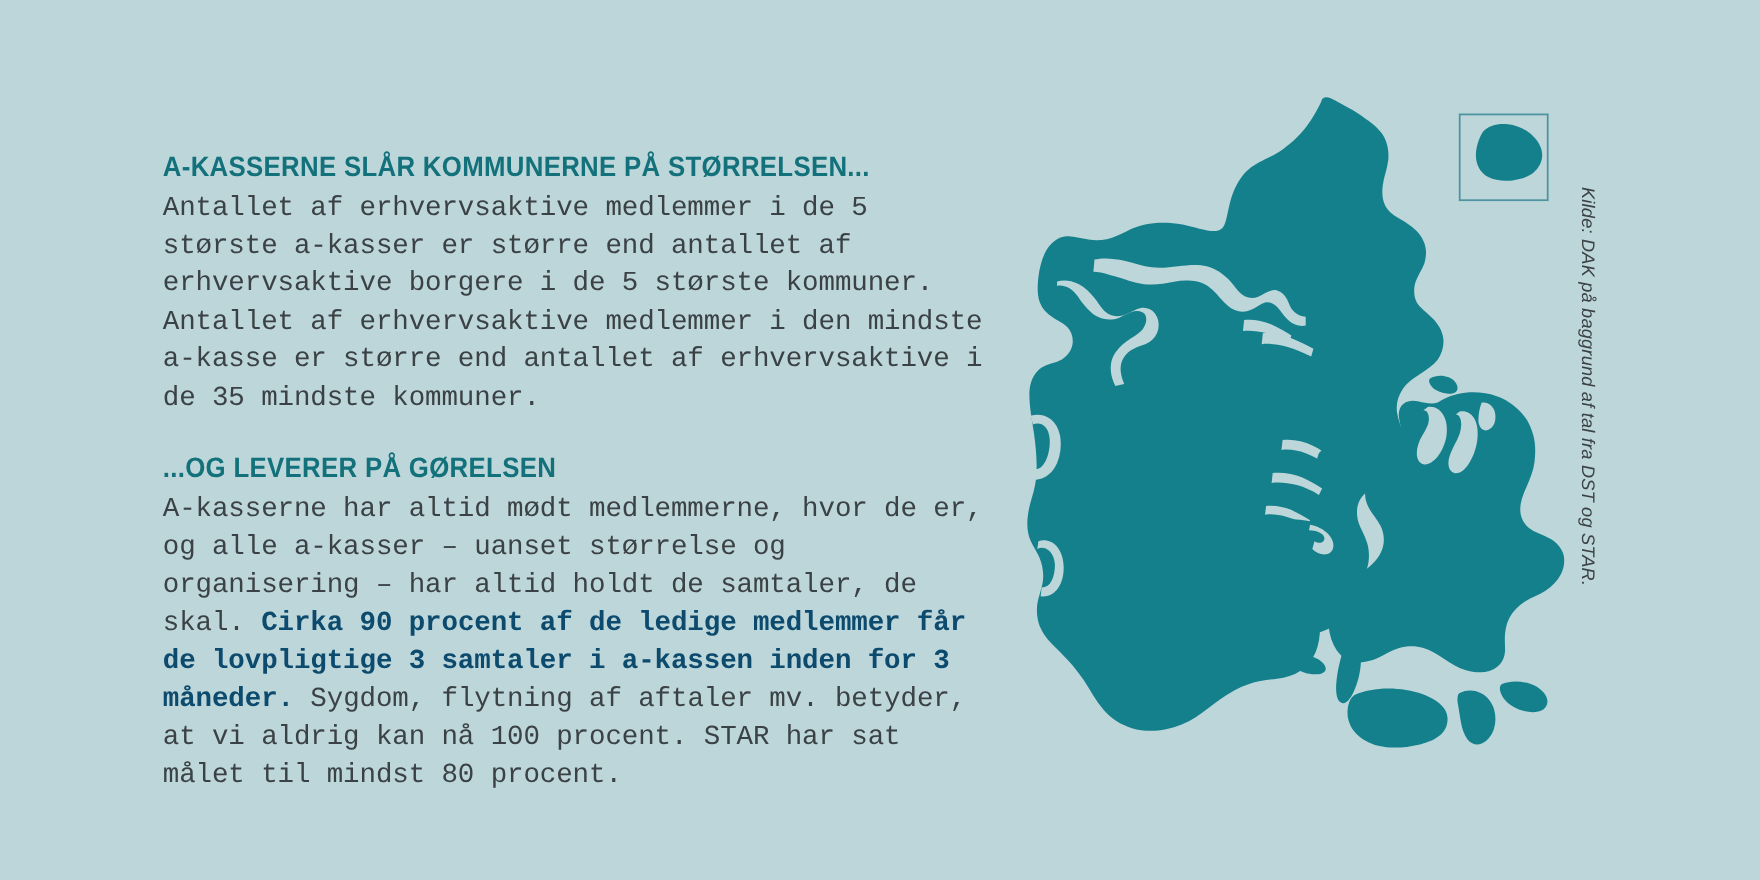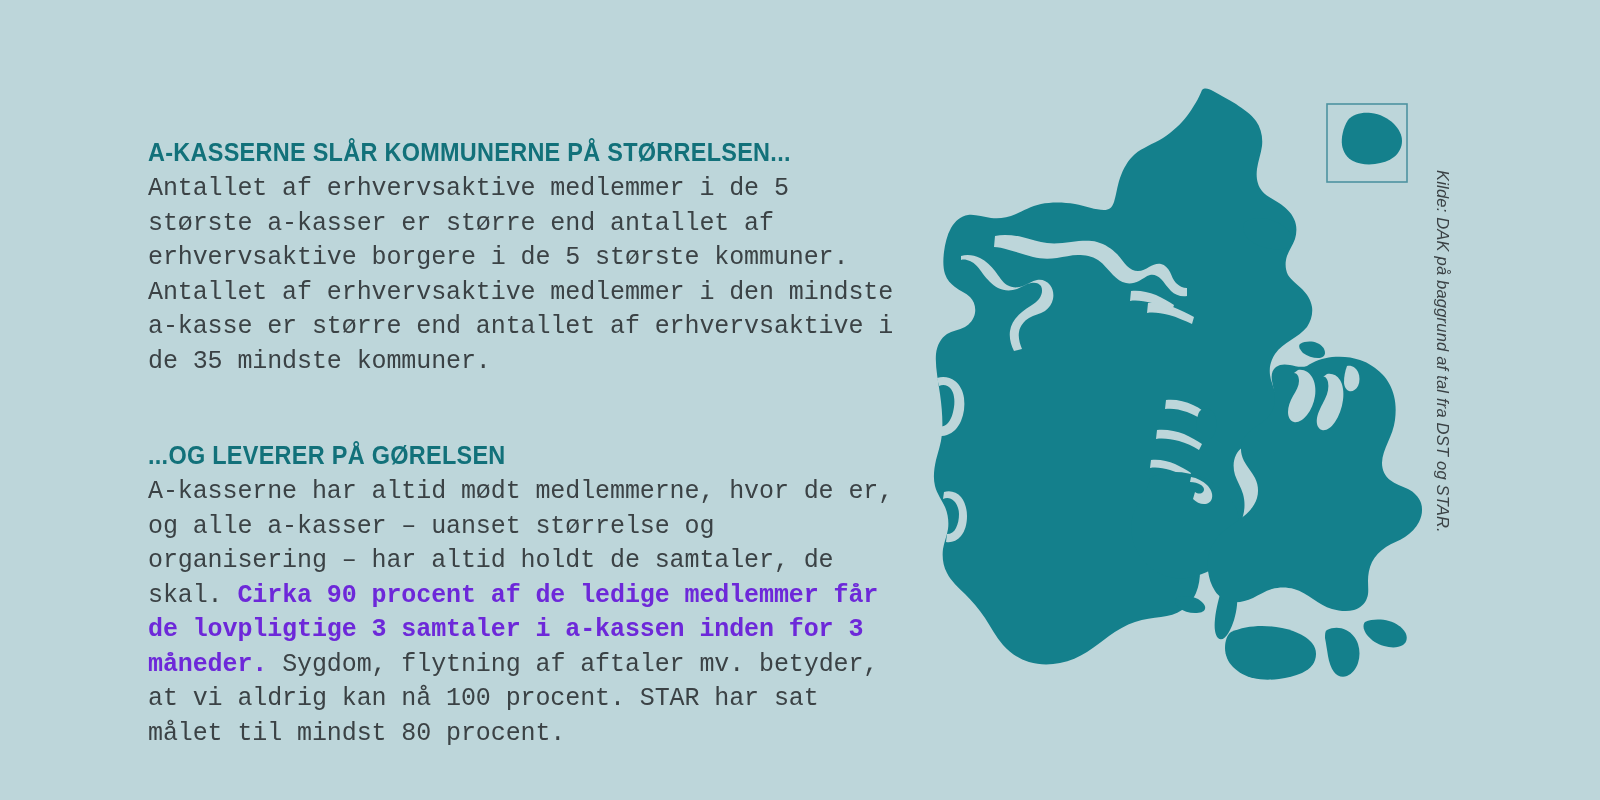--- a/index.html
+++ b/index.html
@@ -47,25 +47,25 @@
     color: #3b4245;
     font-size: 25px;
     line-height: 34.5px;
     margin: 0;
     font-weight: 400;
     letter-spacing: -0.1px;
     font-family: Liberation Mono, monospace;
   }
   .block-body b {
     font-weight: 700;
-    color: #6d28d9;
+    color: #0c4a6e;
   }
 
   .block-2 {
-    margin-top: 62px;
+    margin-top: 33px;
   }
 
   
   .source {
     position: absolute;
     left: 1452px;
     top: 170px;
     width: 430px;
     transform: rotate(90deg);
     transform-origin: left top;

